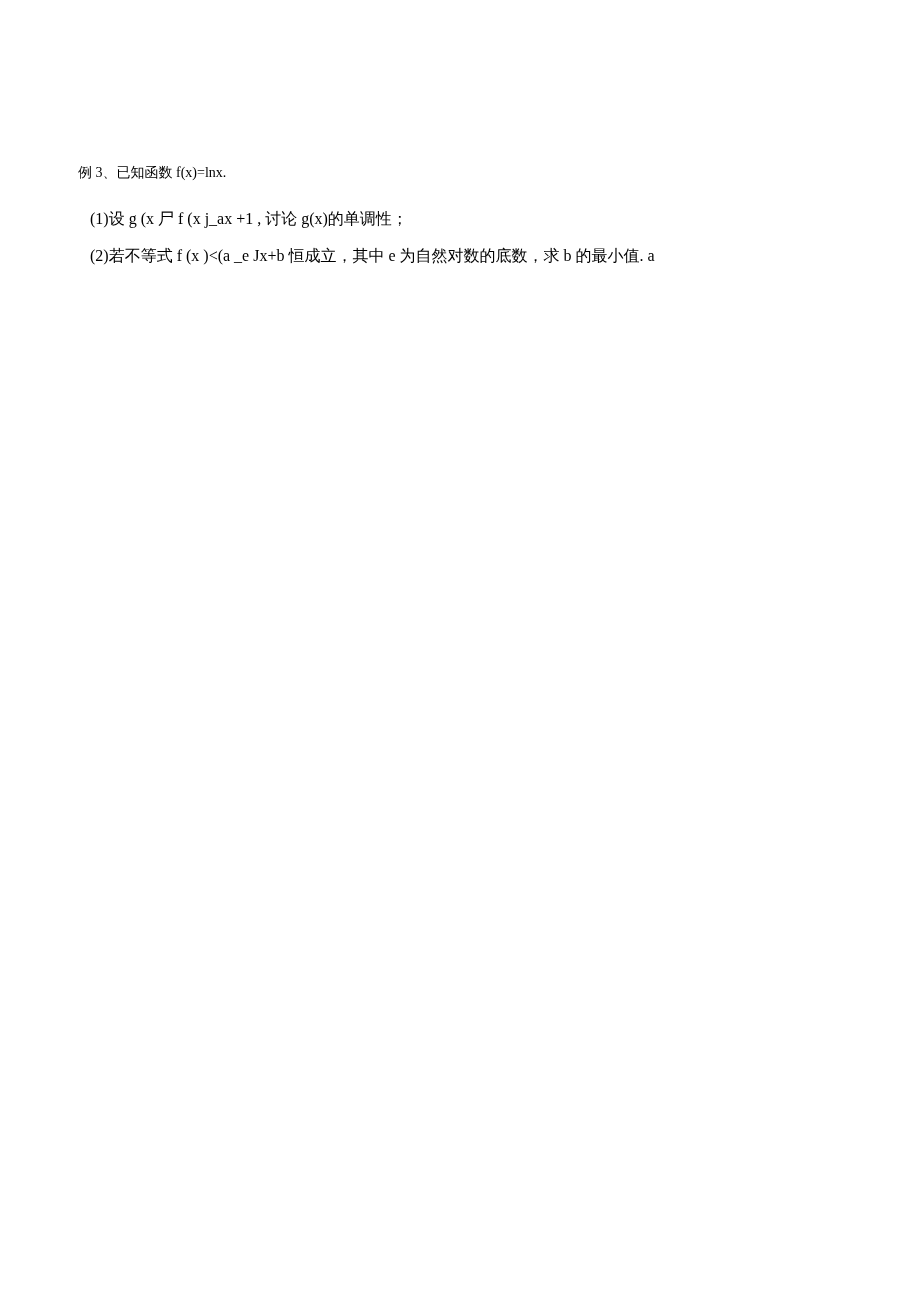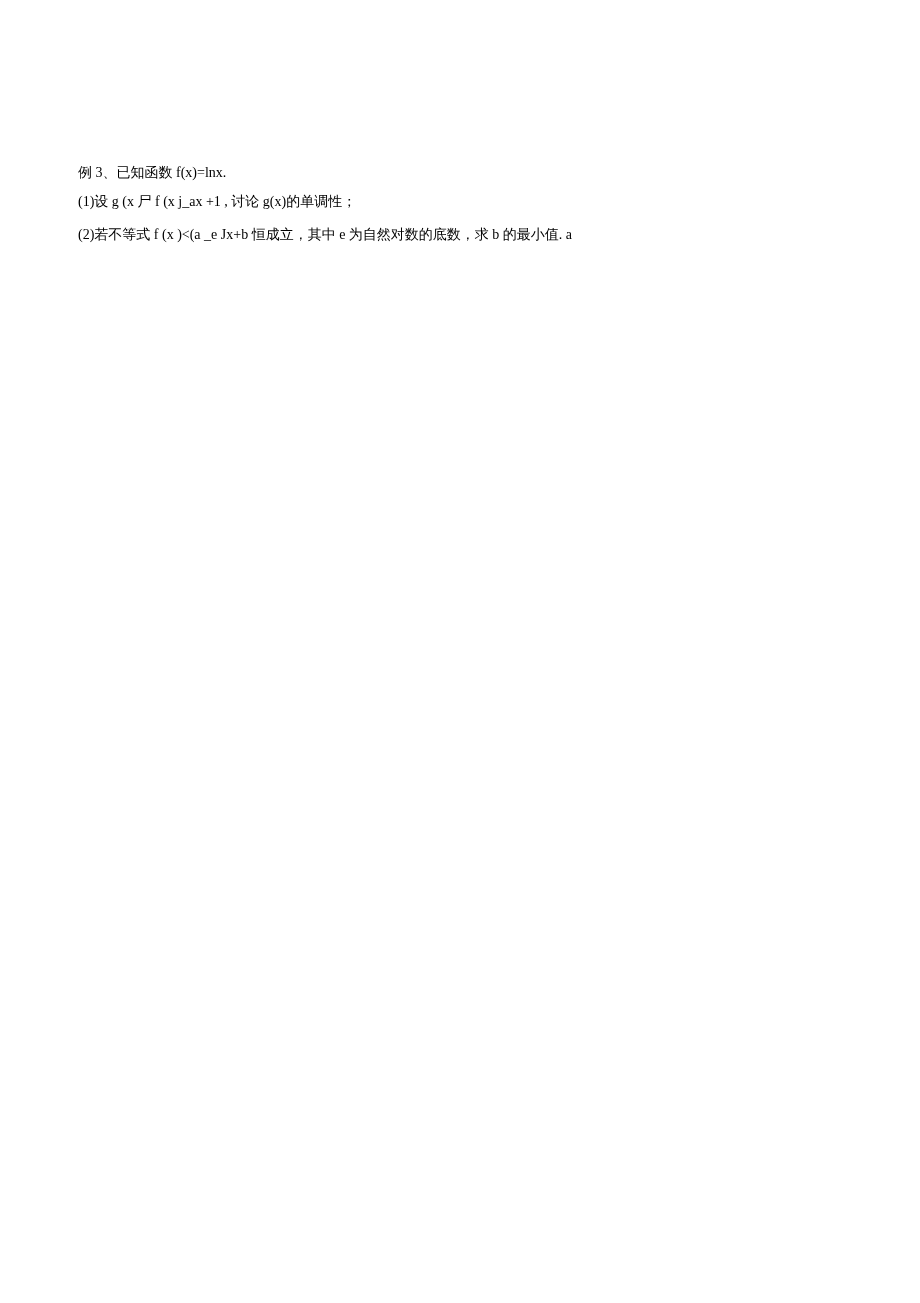--- a/index.html
+++ b/index.html
@@ -13,26 +13,27 @@
       background: #ffffff;
       font-family: "SimSun", "宋体", serif;
       font-size: 14px;
       color: #000000;
       line-height: 1.8;
       padding-top: 160px;
       padding-left: 78px;
       padding-right: 78px;
     }
     .problem-title {
-      margin-bottom: 4px;
+      margin-bottom: 20px;
       font-size: 14px;
     }
     .sub-problem {
+      margin-left: 12px;
       margin-bottom: 8px;
-      font-size: 14px;
+      font-size: 16px;
     }
   </style>
 </head>
 <body>
 
 <div class="problem-title">例 3、已知函数  f(x)=lnx.</div>
 <div class="sub-problem">(1)设  g (x 尸  f (x j_ax +1 , 讨论 g(x)的单调性；</div>
 <div class="sub-problem">(2)若不等式 f (x )&lt;(a _e Jx+b 恒成立，其中 e 为自然对数的底数，求  b 的最小值.   a</div>
 
 </body></html>

